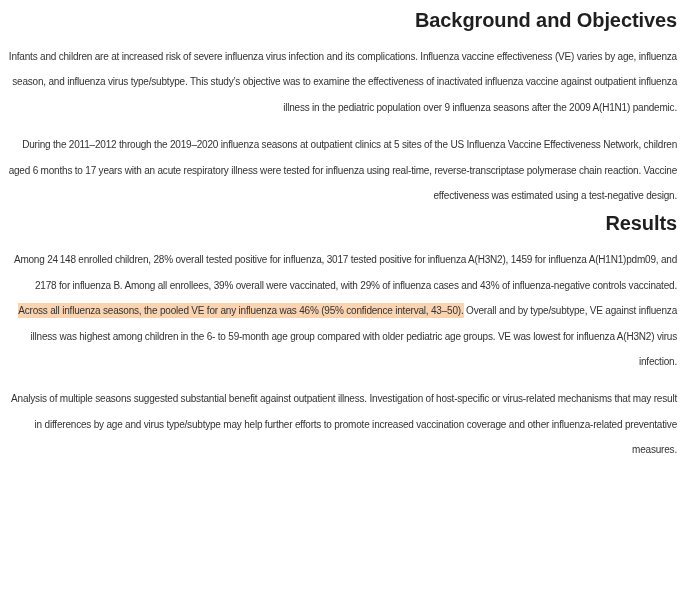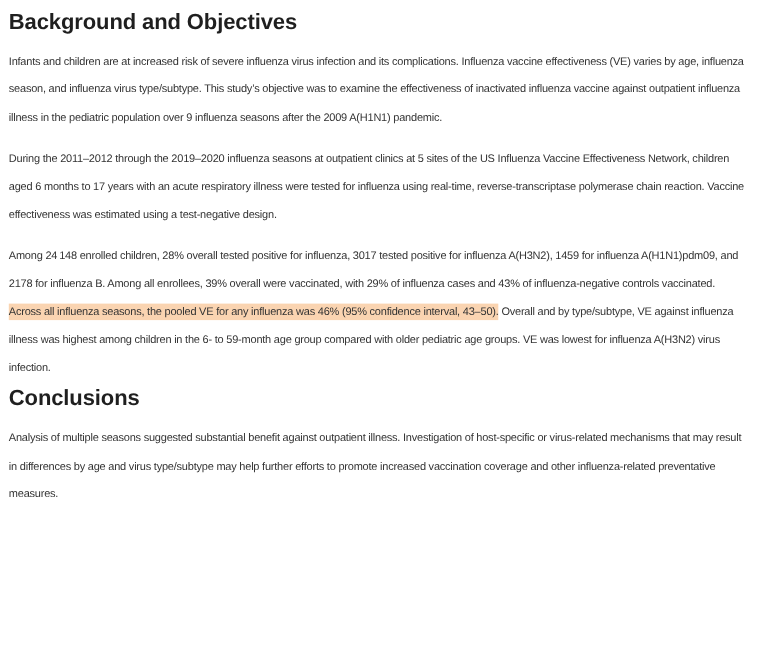--- a/index.html
+++ b/index.html
@@ -1,21 +1,21 @@
 <!DOCTYPE html>
 <html style="--bg: #ffffff; --heading: #1f1f1f; --body: #333333; --hl: #fad4b1;"><head>
 <meta charset="utf-8">
 <style>
   :root {
     --bg: #ffffff;
     --heading: #1f1f1f;
     --body: #333333;
     --hl: #fad4b1;
   }
-  * { box-sizing: border-box; }
+  * { box-sizing: border-box; text-align: right; }
   html, body {
     margin: 0;
     padding: 0;
     background: var(--bg);
   }
   .page {
     width: 691px;
     height: 600px;
     background: var(--bg);
     padding: 8px 14px 0 8px;
@@ -53,21 +53,21 @@
   <section>
     <h2 class="section-heading">Background and Objectives</h2>
     <p class="section-paragraph">Infants and children are at increased risk of severe influenza virus infection and its complications. Influenza vaccine effectiveness (VE) varies by age, influenza season, and influenza virus type/subtype. This study’s objective was to examine the effectiveness of inactivated influenza vaccine against outpatient influenza illness in the pediatric population over 9 influenza seasons after the 2009 A(H1N1) pandemic.</p>
   </section>
 
   <section>
     <p class="section-paragraph">During the 2011–2012 through the 2019–2020 influenza seasons at outpatient clinics at 5 sites of the US Influenza Vaccine Effectiveness Network, children aged 6 months to 17 years with an acute respiratory illness were tested for influenza using real-time, reverse-transcriptase polymerase chain reaction. Vaccine effectiveness was estimated using a test-negative design.</p>
   </section>
 
   <section>
+    <h2 class="section-heading">Results</h2>
     <p class="section-paragraph"><span>Among 24 148 enrolled children, 28% overall tested positive for influenza, 3017 tested positive for influenza A(H3N2), 1459 for influenza A(H1N1)pdm09, and 2178 for influenza B. Among all enrollees, 39% overall were vaccinated, with 29% of influenza cases and 43% of influenza-negative controls vaccinated. </span><mark class="highlight">Across all influenza seasons, the pooled VE for any influenza was 46% (95% confidence interval, 43–50).</mark><span> Overall and by type/subtype, VE against influenza illness was highest among children in the 6- to 59-month age group compared with older pediatric age groups. VE was lowest for influenza A(H3N2) virus infection.</span></p>
   </section>
 
   <section>
-    <h2 class="section-heading">Conclusions</h2>
     <p class="section-paragraph">Analysis of multiple seasons suggested substantial benefit against outpatient illness. Investigation of host-specific or virus-related mechanisms that may result in differences by age and virus type/subtype may help further efforts to promote increased vaccination coverage and other influenza-related preventative measures.</p>
   </section>
 
 </main>
 
 </body></html>

